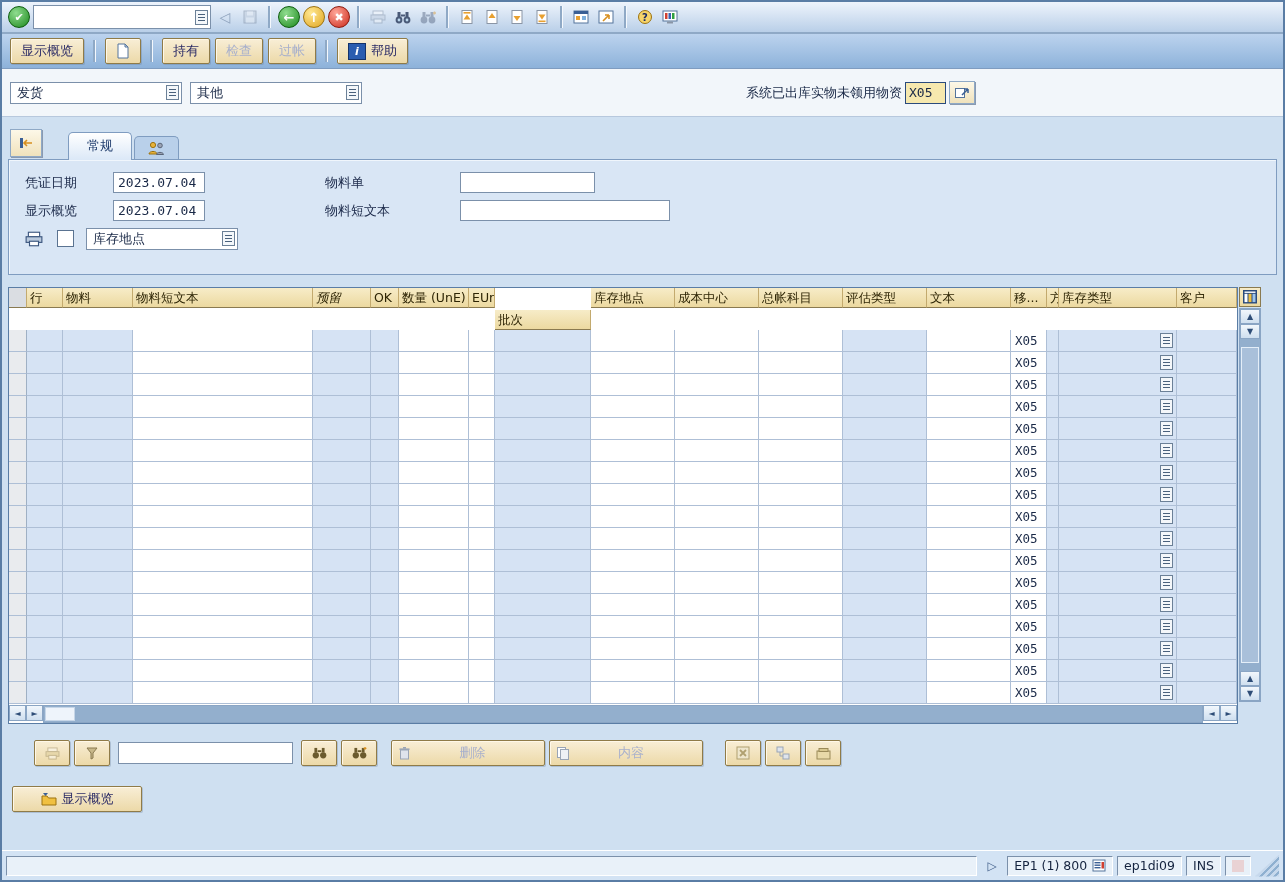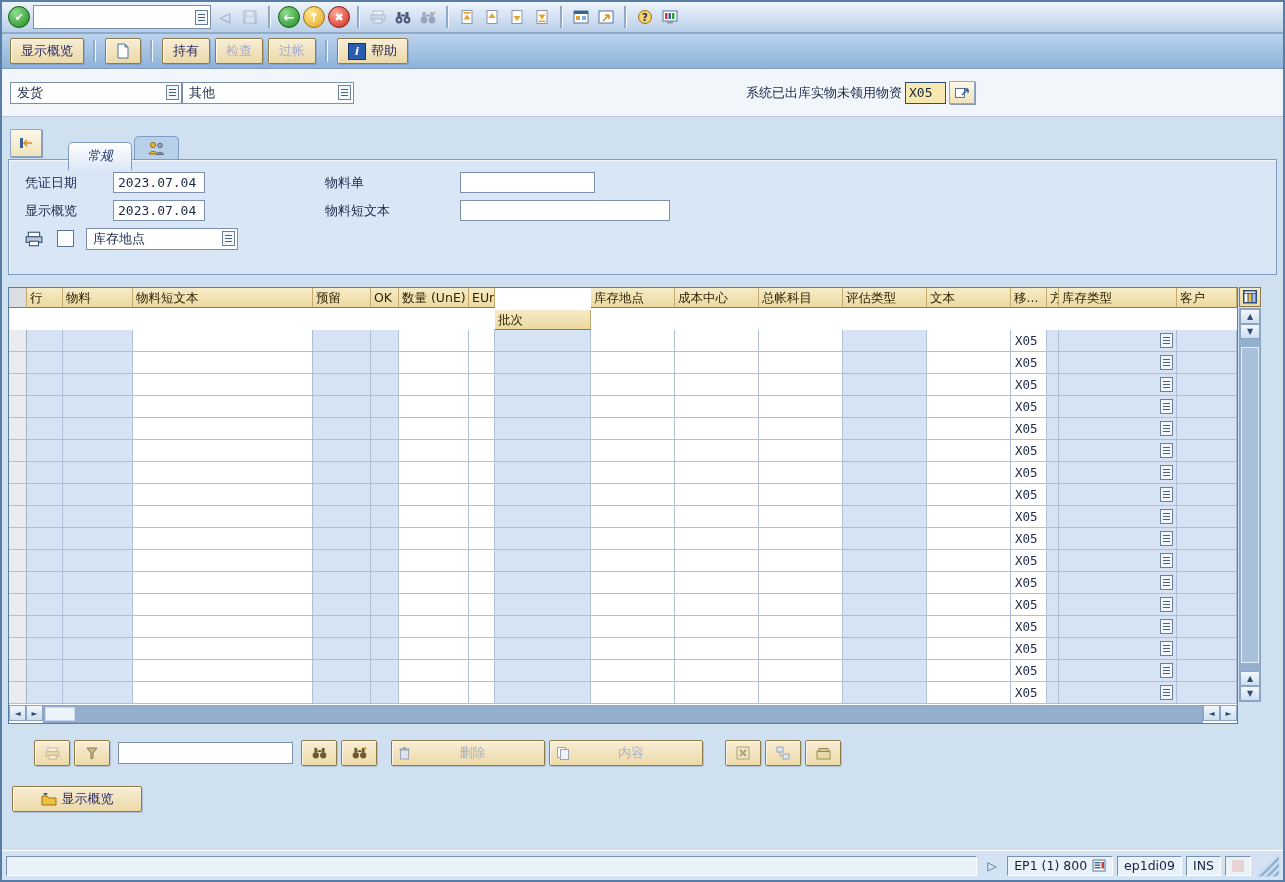--- a/index.html
+++ b/index.html
@@ -57,34 +57,34 @@
   .bbtn{height:24px;border:1px solid #8f7b48;border-radius:2px;background:linear-gradient(#f8eed6,#ecd9a8);
         box-shadow:inset 1px 1px 0 #fff8e8,1px 1px 0 #5f74904d;color:#2c2c66;display:flex;
         align-items:center;justify-content:center;padding:0 10px;gap:5px;cursor:default;font-size:13px;}
   .bbtn.dis{color:#a8b0cc;}
   .bibtn{padding:0 4px;min-width:26px;}
   .i-ico{width:16px;height:15px;background:#2a5db0;color:#fff;font-weight:bold;font-size:11px;
          display:flex;align-items:center;justify-content:center;border:1px solid #14336b;font-style:italic;}
 
   
   .selrow{height:47px;background:#f2f6fa;display:flex;align-items:center;padding:0 8px;
-          border-bottom:1px solid #b7c8dd;flex:none;}
+          border-bottom:1px solid #b7c8dd;flex:none;gap:8px;}
   .combo{width:172px;height:22px;background:#fff;border:1px solid #7b90aa;display:flex;
          justify-content:space-between;align-items:center;padding:1px 2px 1px 6px;box-sizing:border-box;}
   .rightinfo{margin-left:auto;margin-right:300px;display:flex;align-items:center;gap:3px;}
   .x05field{width:36px;height:20px;background:#f6e8ae;border:1px solid #2a4a7c;display:flex;
             align-items:center;padding-left:3px;font-size:13px;}
 
   
   .content{flex:1;background:#cfe0f1;padding:12px 6px 0 6px;position:relative;overflow:hidden;}
   .tabrow{display:flex;align-items:flex-end;gap:8px;height:30px;padding-left:2px;}
   .hdrbtn{height:26px;width:30px;margin-bottom:2px;}
   .tabs{display:flex;align-items:flex-end;gap:2px;margin-left:18px;}
   .tab{padding:4px 18px 5px;border:1px solid #7f9cc0;border-bottom:none;border-radius:5px 5px 0 0;}
-  .tab.active{background:linear-gradient(#ffffff,#dbe8f7);color:#1f3c6d;position:relative;top:11px;font-style:italic;}
+  .tab.active{background:linear-gradient(#ffffff,#dbe8f7);color:#1f3c6d;position:relative;top:1px;}
   .tab.icon-tab{background:#b9d0ea;padding:4px 12px 3px;}
   .panel{border:1px solid #7f9cc0;background:#d9e6f5;height:104px;box-shadow:inset 1px 1px 0 #f0f6fc;
          padding-top:10px;}
   .frow{display:flex;align-items:center;height:25px;margin-left:16px;margin-bottom:3px;}
   .flabel{width:88px;color:#1c2a4a;}
   .field{height:21px;background:#fff;border:1px solid #7b90aa;box-sizing:border-box;
          display:flex;align-items:center;padding:0 4px;font-size:13px;}
   .datefield{width:92px;}
   .flabel2{width:135px;margin-left:120px;color:#1c2a4a;}
   .checkbox{width:15px;height:15px;background:#fff;border:1px solid #5a7391;margin:0 12px 0 14px;}
@@ -367,21 +367,21 @@
       </div>
     </div>
 
     <div class="tctrl">
       <div class="tgrid">
         <div class="ghead" id="ghead">
             <div class="gcell gsel"></div>
             <div class="gcell" style="width: 36px;">行</div>
             <div class="gcell" style="width: 70px;">物料</div>
             <div class="gcell" style="width: 180px;">物料短文本</div>
-            <div class="gcell" style="width: 58px;">预留</div>
+            <div class="gcell" style="width: 58px; font-style: italic;">预留</div>
             <div class="gcell" style="width: 28px;">OK</div>
             <div class="gcell" style="width: 70px;">数量 (UnE)</div>
             <div class="gcell" style="width: 26px;">EUn</div>
             <div class="gcell" style="width: 96px; margin-top: 22px;">批次</div>
             <div class="gcell" style="width: 84px;">库存地点</div>
             <div class="gcell" style="width: 84px;">成本中心</div>
             <div class="gcell" style="width: 84px;">总帐科目</div>
             <div class="gcell" style="width: 84px;">评估类型</div>
             <div class="gcell" style="width: 84px;">文本</div>
             <div class="gcell" style="width: 36px;">移...</div>

